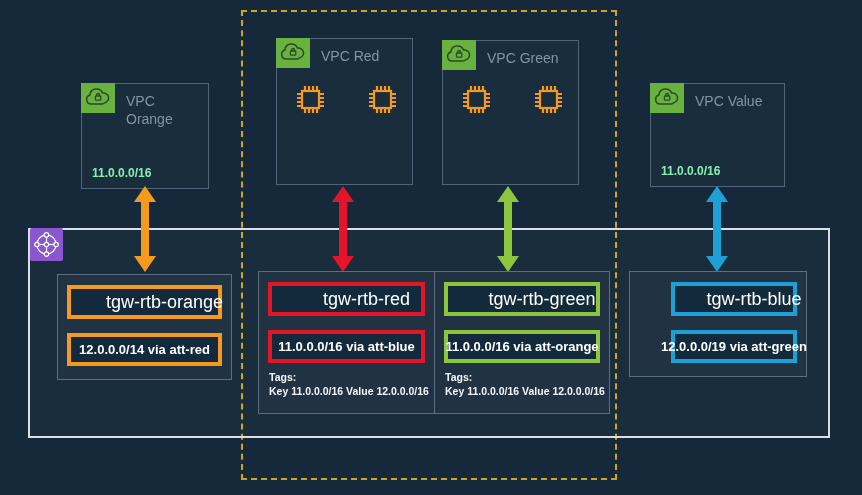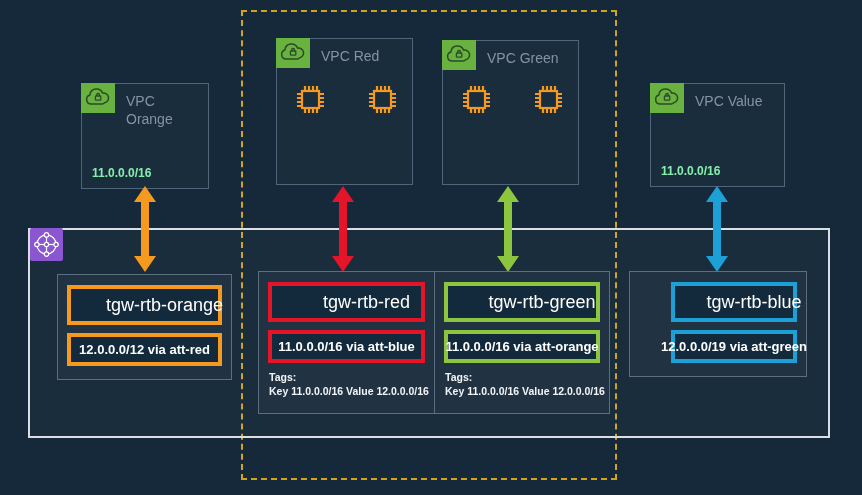--- a/index.html
+++ b/index.html
@@ -38,21 +38,21 @@
   .arrow{position:absolute;width:26px;height:86px;}
   .fill-orange{fill:#f5991f;}
   .fill-red{fill:#e41429;}
   .fill-green{fill:#8cc63f;}
   .fill-blue{fill:#1ca0d6;}
   
   .rtb-box{
     position:absolute;border:1px solid #5c6f80;background:rgba(255,255,255,0.03);
   }
   .rtb-title{
-    position:absolute;left:9px;right:9px;top:10px;height:40px;
+    position:absolute;left:9px;right:9px;top:10px;height:34px;
     box-sizing:border-box;border:4px solid;background:#122a3c;
     display:flex;align-items:center;justify-content:center;
     font-size:18px;color:#fff;white-space:nowrap;padding-left:40px;
   }
   .rtb-route{
     position:absolute;left:9px;right:9px;top:58px;height:33px;
     box-sizing:border-box;border:4px solid;background:#122a3c;
     display:flex;align-items:center;justify-content:center;
     font-size:13px;font-weight:700;color:#fff;white-space:nowrap;
   }
@@ -178,21 +178,21 @@
     </svg>
   </div>
   <div class="arrow" style="left:704px;top:186px">
     <svg width="26" height="86" viewBox="0 0 26 86">
       <polygon class="fill-blue" points="13,0 24,16 17,16 17,70 24,70 13,86 2,70 9,70 9,16 2,16"></polygon>
     </svg>
   </div>
 
   <div class="rtb-box" style="left:57px;top:274px;width:173px;height:104px">
     <div class="rtb-title b-orange">tgw-rtb-orange</div>
-    <div class="rtb-route b-orange">12.0.0.0/12 via att-red</div>
+    <div class="rtb-route b-orange">12.0.0.0/14 via att-red</div>
   </div>
 
   <div class="rtb-box" style="left:258px;top:271px;width:175px;height:141px">
     <div class="rtb-title b-red">tgw-rtb-red</div>
     <div class="rtb-route b-red">11.0.0.0/16 via att-blue</div>
     <div class="rtb-tags">
       <div>Tags:</div>
       <div>Key 11.0.0.0/16 Value 12.0.0.0/16</div>
     </div>
   </div>

